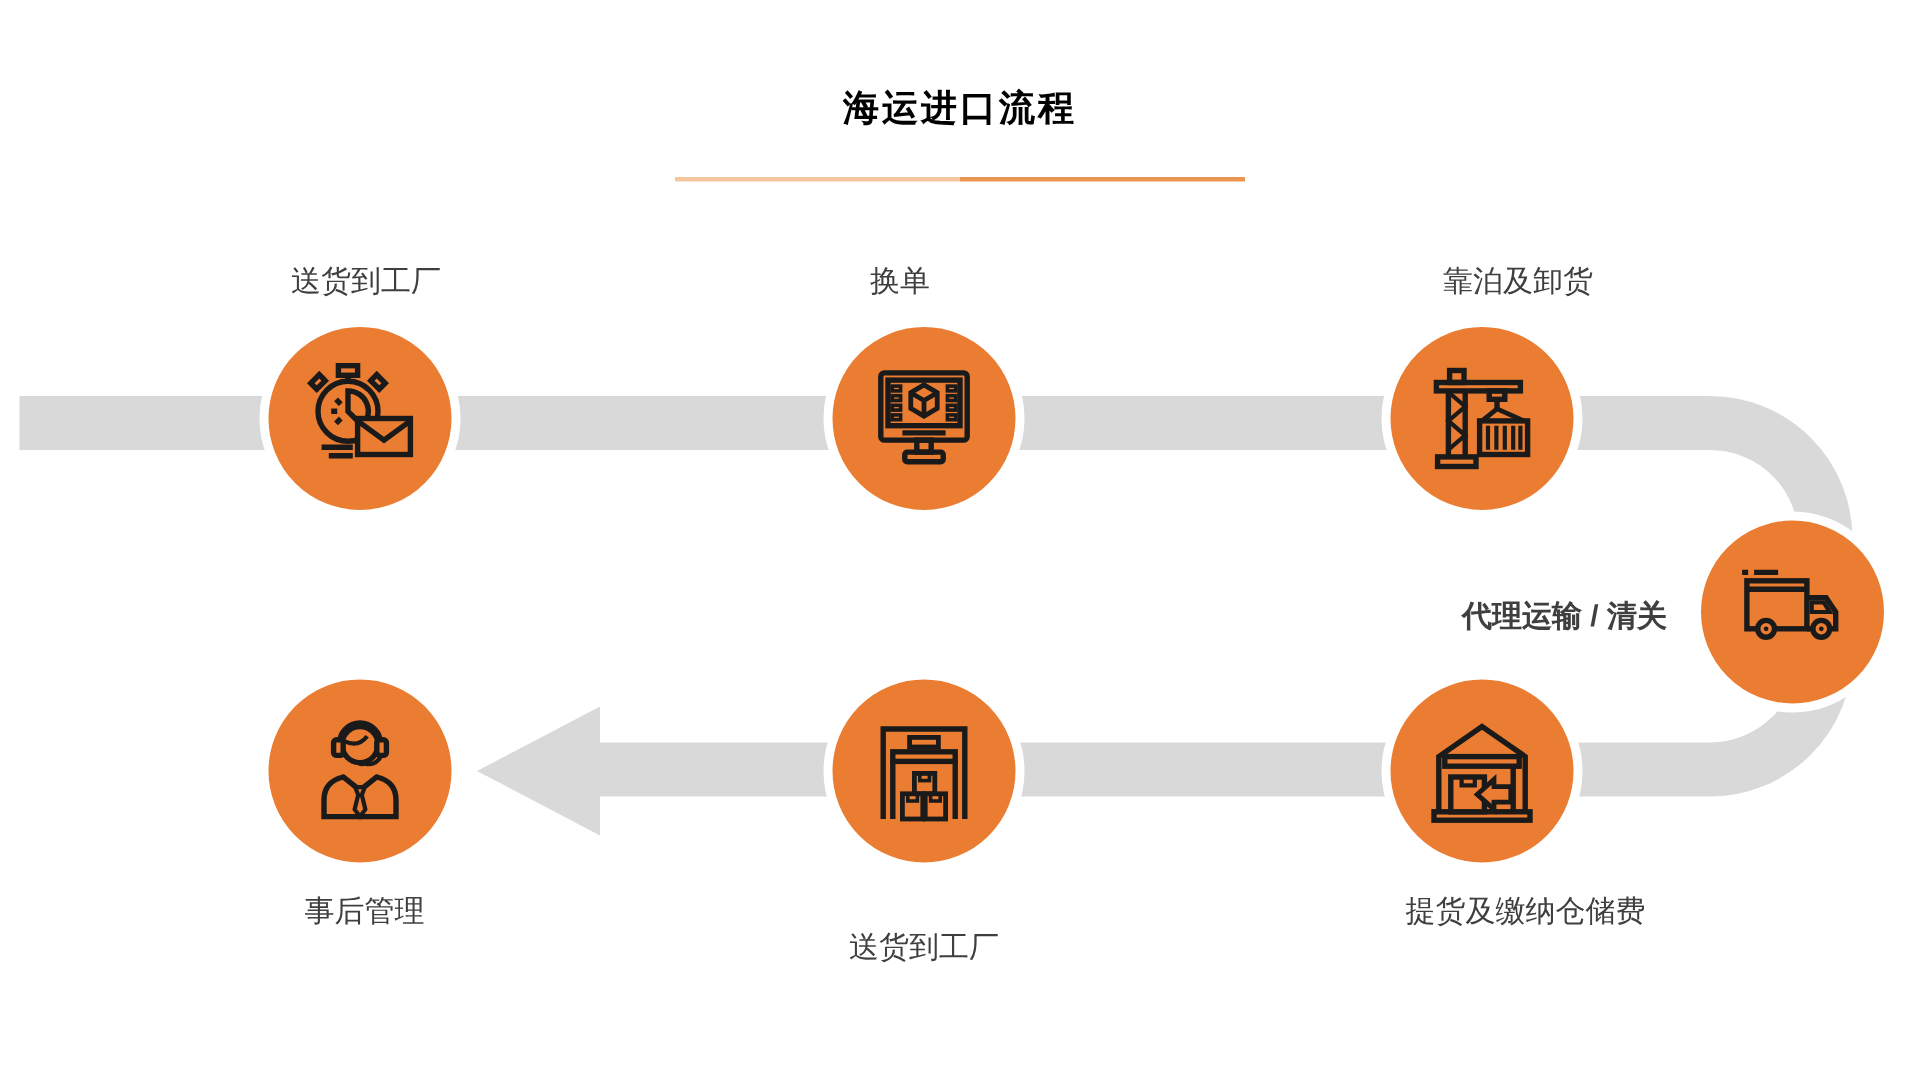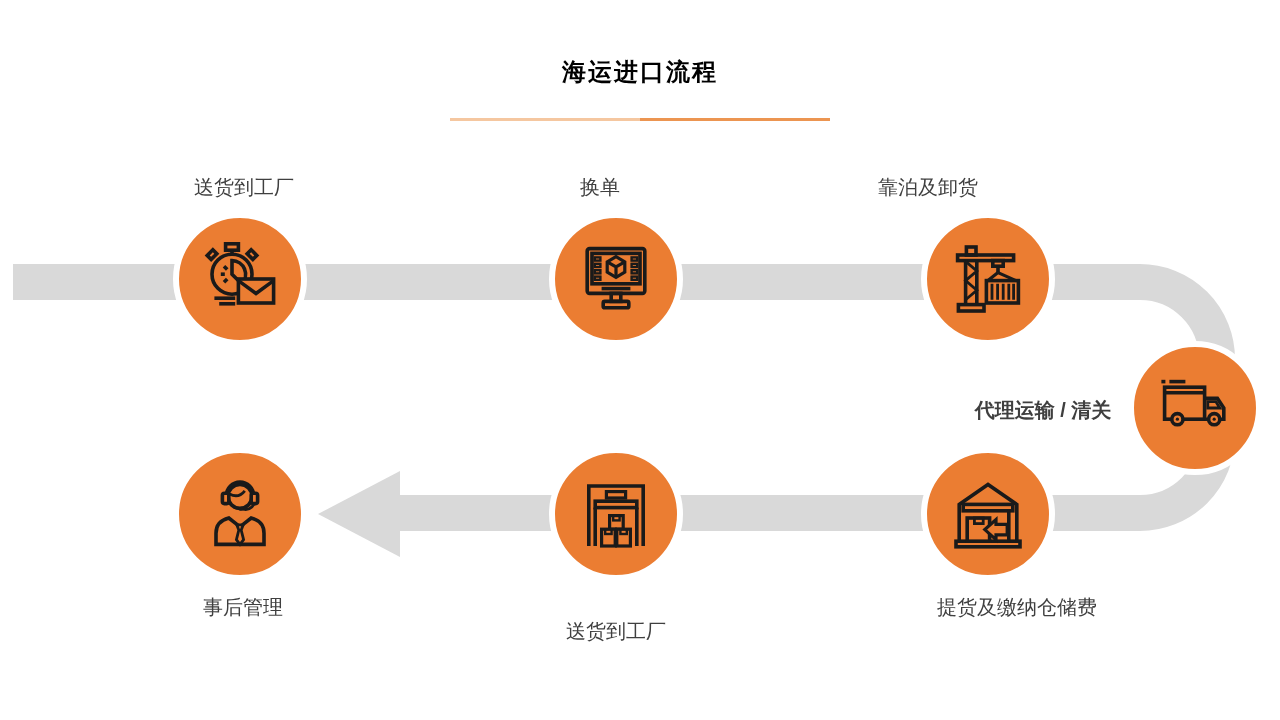--- a/index.html
+++ b/index.html
@@ -34,21 +34,21 @@
 <svg id="flow-canvas" viewBox="0 0 1280 720">
   <path d="M13,282 H1140 A77,77 0 0 1 1217,359 V436 A77,77 0 0 1 1140,513 H400" stroke="#D9D9D9" stroke-width="36" fill="none"></path>
   <polygon points="318,514 400,471 400,557" fill="#D9D9D9"></polygon>
 </svg>
 
 <div class="slide-title">海运进口流程</div>
 <div class="title-underline"></div>
 
 <div class="step-label" style="left:244px;top:174px;">送货到工厂</div>
 <div class="step-label" style="left:600px;top:174px;">换单</div>
-<div class="step-label" style="left:928px;top:174px;">靠泊及卸货</div>
+<div class="step-label" style="left:1012px;top:174px;">靠泊及卸货</div>
 <div class="step-label" style="left:1043px;top:397px;font-weight:bold;">代理运输 / 清关</div>
 <div class="step-label" style="left:993px;top:594px;margin-left:24px;">提货及缴纳仓储费</div>
 <div class="step-label" style="left:616px;top:618px;">送货到工厂</div>
 <div class="step-label" style="left:243px;top:594px;">事后管理</div>
 
 <div class="node" style="left:173px;top:212px;">
   <svg viewBox="0 0 100 100" fill="none" stroke="#1A1A1A" stroke-width="4.5" stroke-linejoin="miter">
     <rect x="32" y="6" width="16" height="8"></rect>
     <line x1="40" y1="14" x2="40" y2="20"></line>
     <rect x="60" y="16" width="10" height="7" transform="rotate(45 65 19.5)"></rect>

